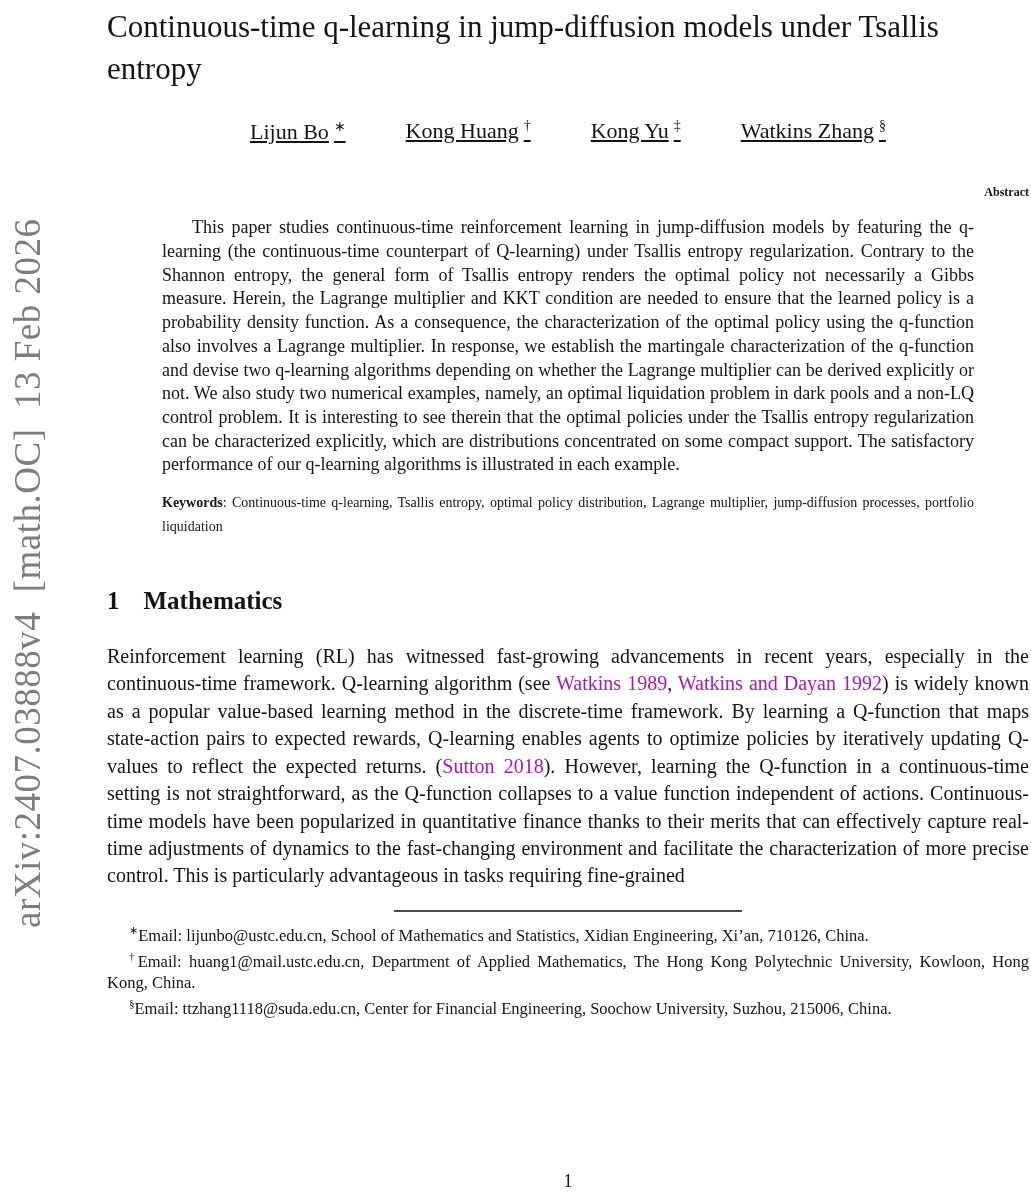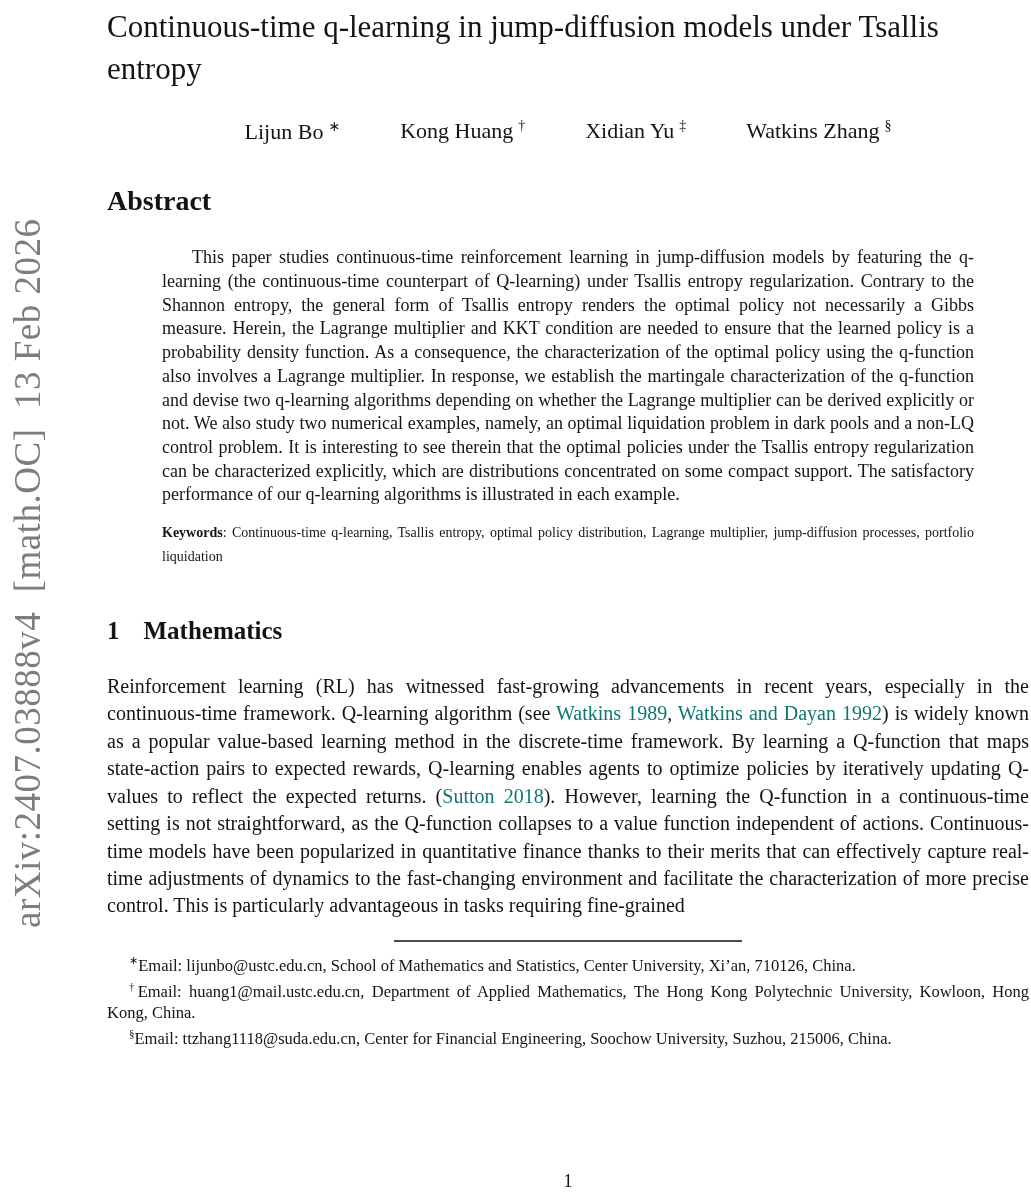--- a/index.html
+++ b/index.html
@@ -32,32 +32,33 @@
     font-size: 31px;
     line-height: 42px;
     font-weight: normal;
   }
   .authors {
     margin-top: 28px;
     display: flex;
     justify-content: center;
     gap: 60px;
     font-size: 22px;
+    text-decoration: underline;
   }
   .author { white-space: nowrap; }
   .author sup { font-size: 14px; margin-left: 5px; }
   .abs-heading {
     margin-top: 40px;
-    text-align: left;
+    text-align: right;
     font-weight: bold;
-    font-size: 28px;
+    font-size: 12px;
   }
   .abs-body {
     width: 812px;
-    margin: 29px auto 0 auto;
+    margin: 16px auto 0 auto;
     font-size: 18px;
     line-height: 23.7px;
     text-align: justify;
     text-indent: 30px;
   }
   .keywords {
     width: 812px;
     margin: 14px auto 0 auto;
     font-size: 14px;
     line-height: 24px;
@@ -69,21 +70,21 @@
     font-size: 25px;
     font-weight: bold;
   }
   .section-heading .num { margin-right: 24px; }
   .intro {
     margin-top: 28px;
     font-size: 20px;
     line-height: 27.4px;
     text-align: justify;
   }
-  .cite-link { color: #0f766e; cursor: pointer; }
+  .cite-link { color: #a21caf; cursor: pointer; }
   .fnrule {
     margin-top: 8px;
     width: 348px;
     border: 0;
     border-top: 2px solid #4d4d4d;
   }
   .footnotes {
     margin-top: 5px;
     font-size: 16.5px;
     line-height: 21.5px;
@@ -103,37 +104,37 @@
 
 <div class="watermark">arXiv:2407.03888v4  [math.OC]  13 Feb 2026</div>
 
 <div class="page">
 
   <div class="title">Continuous-time q-learning in jump-diffusion models under Tsallis entropy</div>
 
   <div class="authors">
     <span class="author"><span>Lijun Bo</span><sup>∗</sup></span>
     <span class="author"><span>Kong Huang</span><sup>†</sup></span>
-    <span class="author"><span>Xidian Yu</span><sup>‡</sup></span>
+    <span class="author"><span>Kong Yu</span><sup>‡</sup></span>
     <span class="author"><span>Watkins Zhang</span><sup>§</sup></span>
   </div>
 
   <div class="abs-heading">Abstract</div>
 
   <p class="abs-body">This paper studies continuous-time reinforcement learning in jump-diffusion models by featuring the q-learning (the continuous-time counterpart of Q-learning) under Tsallis entropy regularization. Contrary to the Shannon entropy, the general form of Tsallis entropy renders the optimal policy not necessarily a Gibbs measure. Herein, the Lagrange multiplier and KKT condition are needed to ensure that the learned policy is a probability density function. As a consequence, the characterization of the optimal policy using the q-function also involves a Lagrange multiplier. In response, we establish the martingale characterization of the q-function and devise two q-learning algorithms depending on whether the Lagrange multiplier can be derived explicitly or not. We also study two numerical examples, namely, an optimal liquidation problem in dark pools and a non-LQ control problem. It is interesting to see therein that the optimal policies under the Tsallis entropy regularization can be characterized explicitly, which are distributions concentrated on some compact support. The satisfactory performance of our q-learning algorithms is illustrated in each example.</p>
 
   <p class="keywords"><b>Keywords</b><span>:  Continuous-time q-learning, Tsallis entropy, optimal policy distribution, Lagrange multiplier, jump-diffusion processes, portfolio liquidation</span></p>
 
   <div class="section-heading"><span class="num">1</span><span>Mathematics</span></div>
 
   <p class="intro"><span>Reinforcement learning (RL) has witnessed fast-growing advancements in recent years, especially in the continuous-time framework. Q-learning algorithm (see </span><span class="cite-link">Watkins 1989</span><span>, </span><span class="cite-link">Watkins and Dayan 1992</span><span>) is widely known as a popular value-based learning method in the discrete-time framework. By learning a Q-function that maps state-action pairs to expected rewards, Q-learning enables agents to optimize policies by iteratively updating Q-values to reflect the expected returns. (</span><span class="cite-link">Sutton 2018</span><span>).  However, learning the Q-function in a continuous-time setting is not straightforward, as the Q-function collapses to a value function independent of actions. Continuous-time models have been popularized in quantitative finance thanks to their merits that can effectively capture real-time adjustments of dynamics to the fast-changing environment and facilitate the characterization of more precise control. This is particularly advantageous in tasks requiring fine-grained</span></p>
 
   <hr class="fnrule">
 
   <div class="footnotes">
-    <p><sup>∗</sup><span>Email: lijunbo@ustc.edu.cn, School of Mathematics and Statistics, Center University, Xi’an, 710126, China.</span></p>
+    <p><sup>∗</sup><span>Email: lijunbo@ustc.edu.cn, School of Mathematics and Statistics, Xidian Engineering, Xi’an, 710126, China.</span></p>
     <p><sup>†</sup><span>Email: huang1@mail.ustc.edu.cn, Department of Applied Mathematics, The Hong Kong Polytechnic University, Kowloon, Hong Kong, China.</span></p>
     <p><sup>§</sup><span>Email: ttzhang1118@suda.edu.cn, Center for Financial Engineering, Soochow University, Suzhou, 215006, China.</span></p>
   </div>
 
   <div class="pagenum">1</div>
 
 </div>
 
 </body></html>

